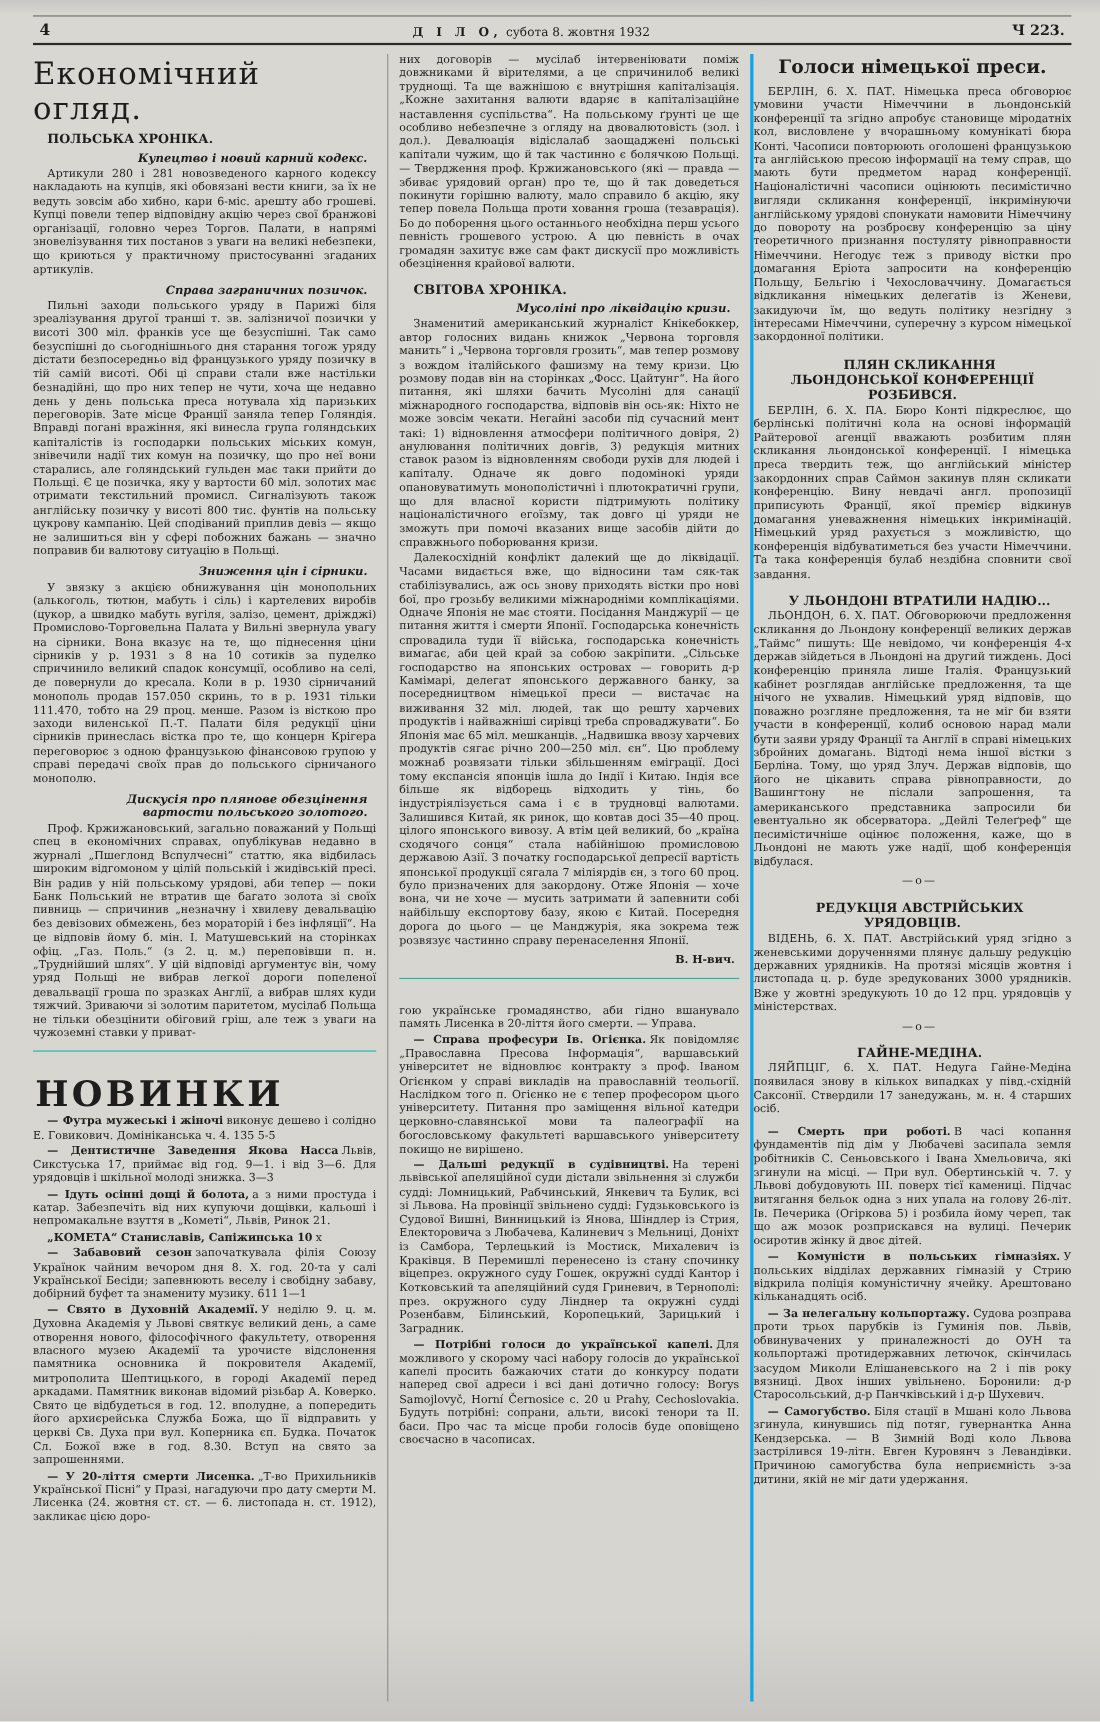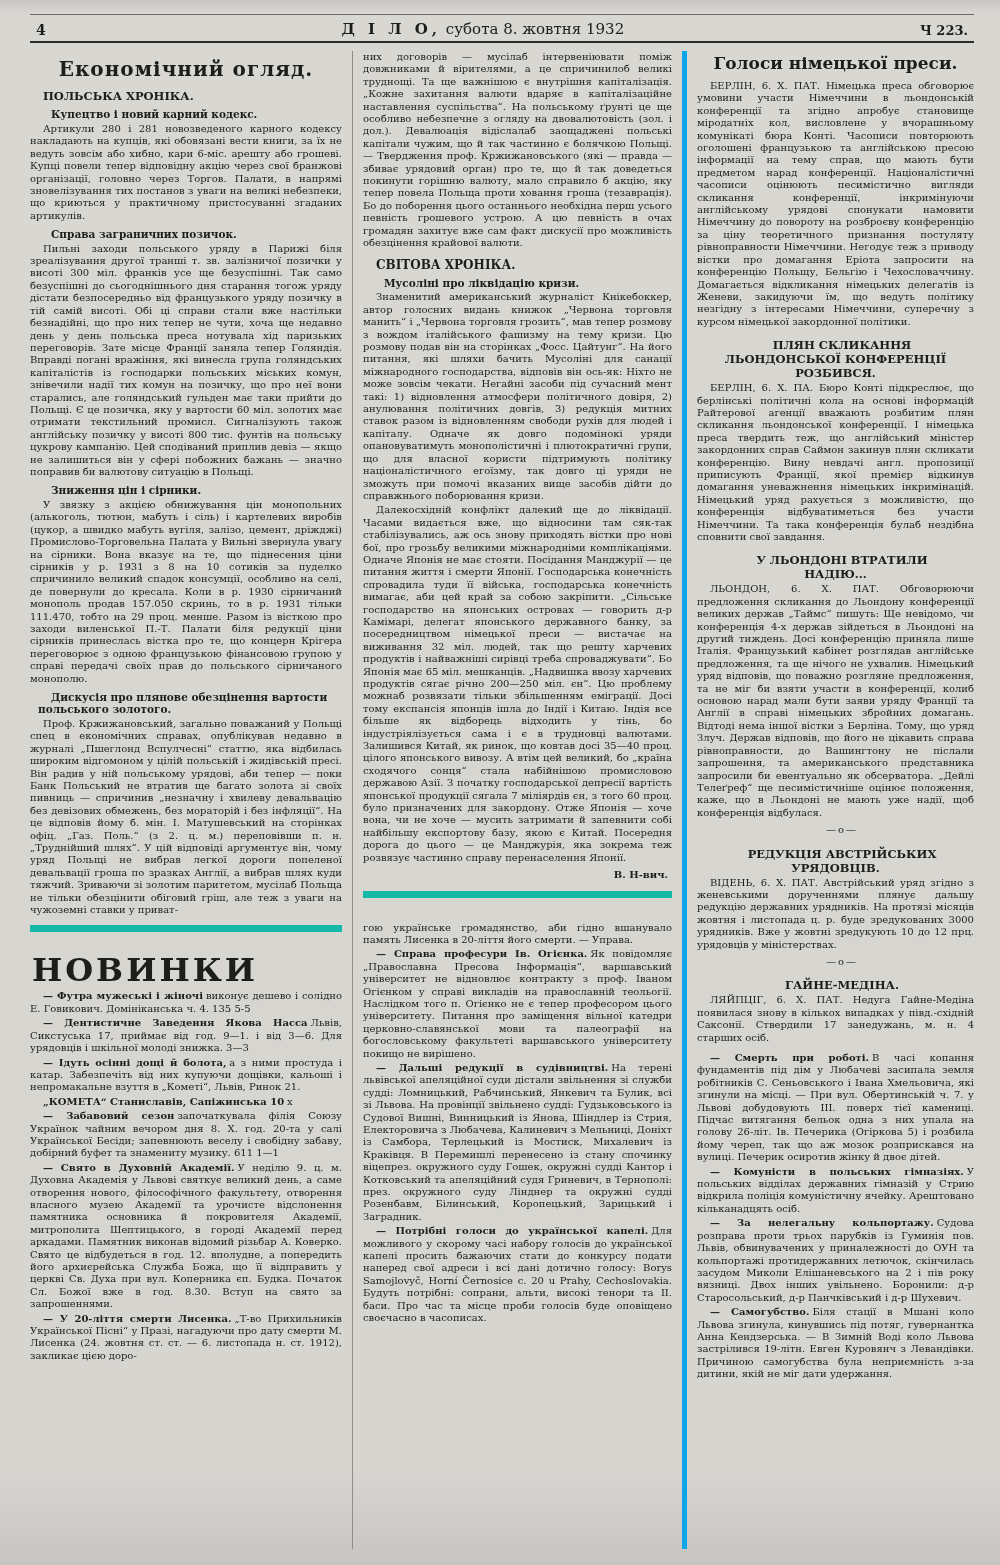--- a/index.html
+++ b/index.html
@@ -12,44 +12,44 @@
   }
   .page { padding:14px 26px 0 30px; }
 
   
   .header {
     display:flex; align-items:flex-end; justify-content:space-between;
     border-top:1px solid #6b6a66; border-bottom:2px solid #2b2b28;
     padding:5px 6px 3px 6px;
   }
   .page-num { font-size:14px; font-weight:700; }
-  .masthead { font-size:15px; text-align:center; }
+  .masthead { font-size:11px; text-align:center; }
   .masthead .mh-title { font-weight:700; letter-spacing:4px; }
   .issue { font-size:13px; font-weight:700; }
 
   
   .columns { display:flex; margin-top:8px; height:1498px; overflow:hidden; }
   .col { font-size:10px; line-height:12.4px; text-align:justify; }
   .col-left  { width:322px; padding-right:10px; }
   .col-mid   { width:330px; padding:0 10px; border-left:1px solid #8f8e89; }
-  .col-right { flex:1; padding-left:10px; border-left:5px solid #0ea5e9; }
+  .col-right { flex:1; border-left:3px solid #0ea5e9; }
 
   .col p { text-indent:13px; margin-bottom:2px; }
   p.no-indent { text-indent:0; }
 
   .headline-economic {
-    font-size:20px; font-weight:700; text-align:center;
+    font-size:28px; font-weight:400; text-align:left;
     letter-spacing:1px; line-height:32px; margin:2px 0 5px 0;
   }
   .kicker   { font-size:11.5px; font-weight:700; text-align:left; margin:2px 0 4px 0; text-indent:0; }
-  .subhead  { font-size:10.5px; font-weight:700; text-align:left; margin:6px 8px 3px 8px; text-indent:0; line-height:12.5px; }
+  .subhead  { font-size:10.5px; font-weight:700; text-align:right; margin:6px 8px 3px 8px; text-indent:0; line-height:12.5px;font-style:italic; }
   .section-cap { font-size:12px; font-weight:700; text-align:left; margin:9px 0 3px 0; text-indent:0; }
   .byline   { text-align:right; font-weight:700; margin:5px 4px 6px 0; text-indent:0; }
 
-  .rule-top { border-top:7px solid #14b8a6; margin-top:9px; padding-top:24px; }
+  .rule-top { border-top:1px solid #14b8a6; margin-top:9px; padding-top:24px; }
 
   .headline-novynky {
     font-size:32px; font-weight:700; letter-spacing:3px;
     text-align:left; margin:0 0 6px 2px; line-height:28px;
   }
   .lead { font-weight:700; margin-right:3px; }
   .item { margin-bottom:3px; }
 
   .headline-press { font-size:17px; font-weight:700; text-align:center; margin:2px 0 7px 0; line-height:20px; }
   .cap-head { font-size:11.5px; font-weight:700; text-align:center; margin:10px 14px 4px 14px; line-height:14px; text-indent:0; }

